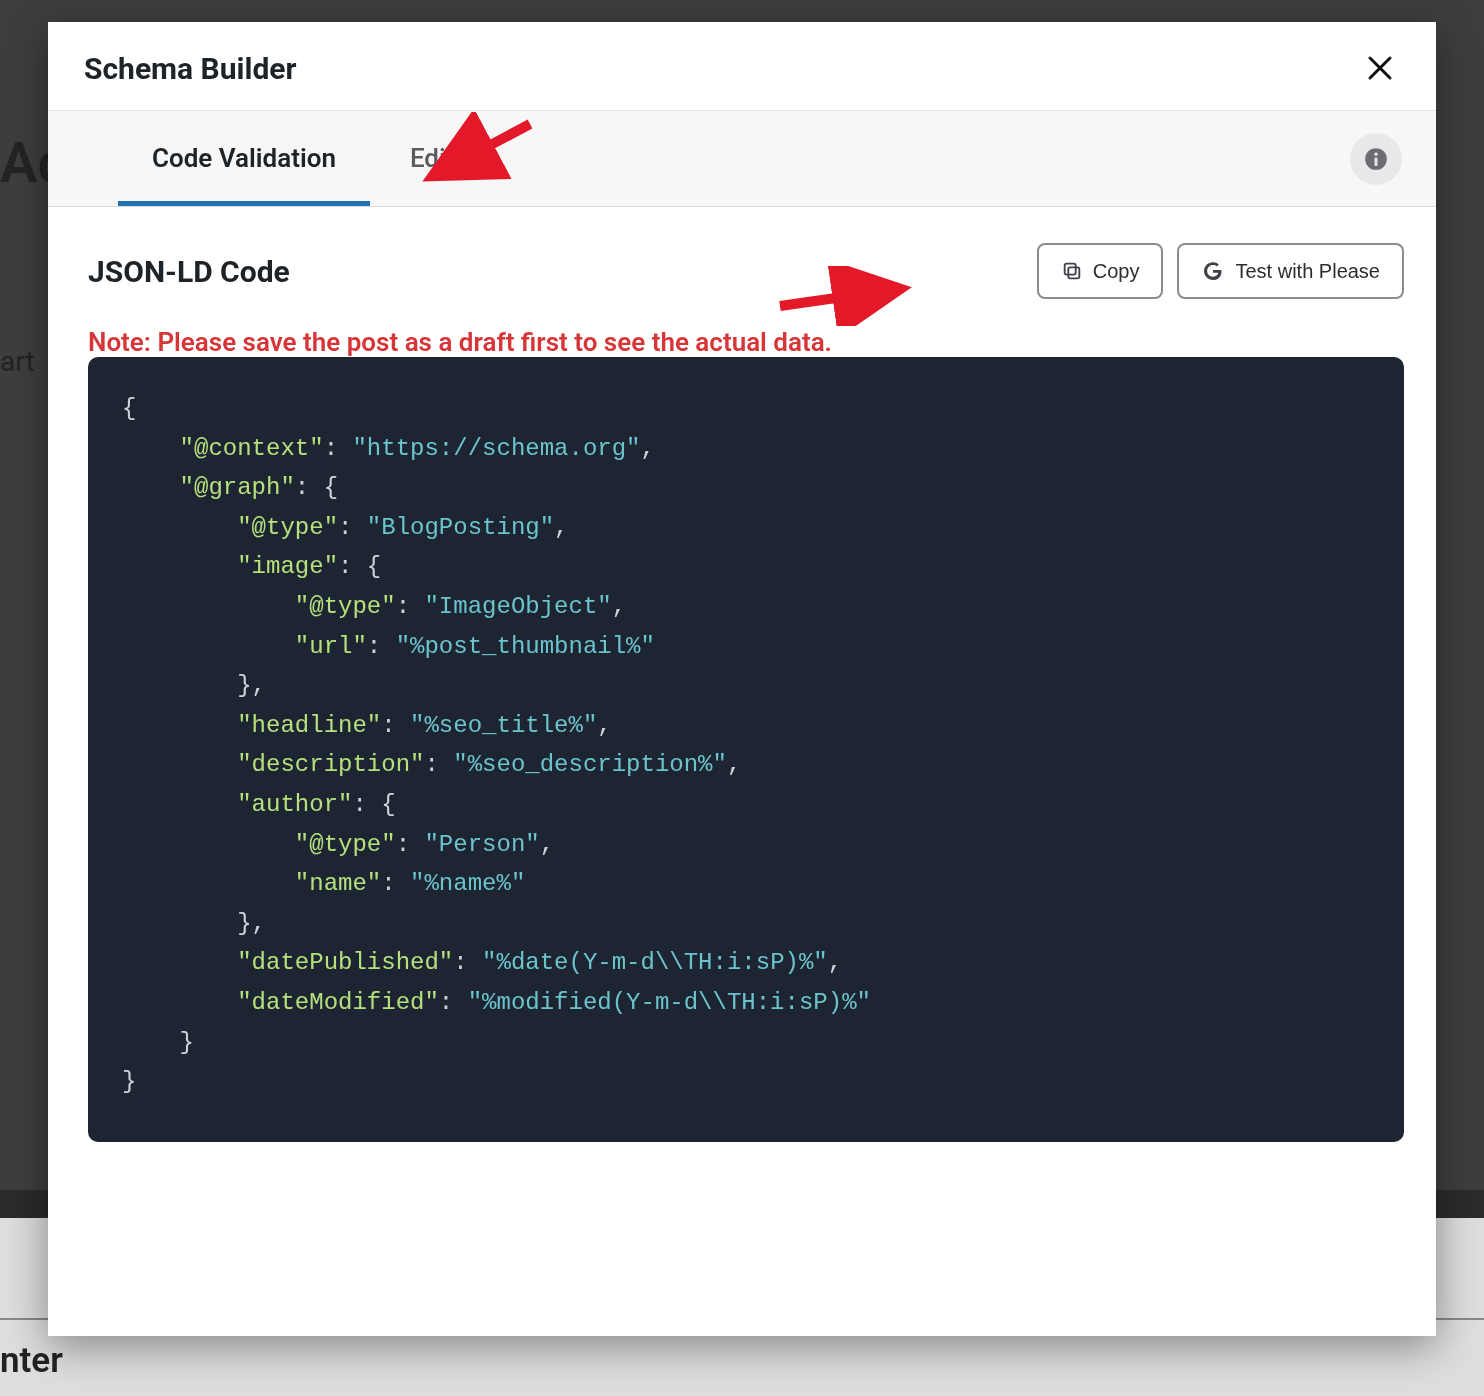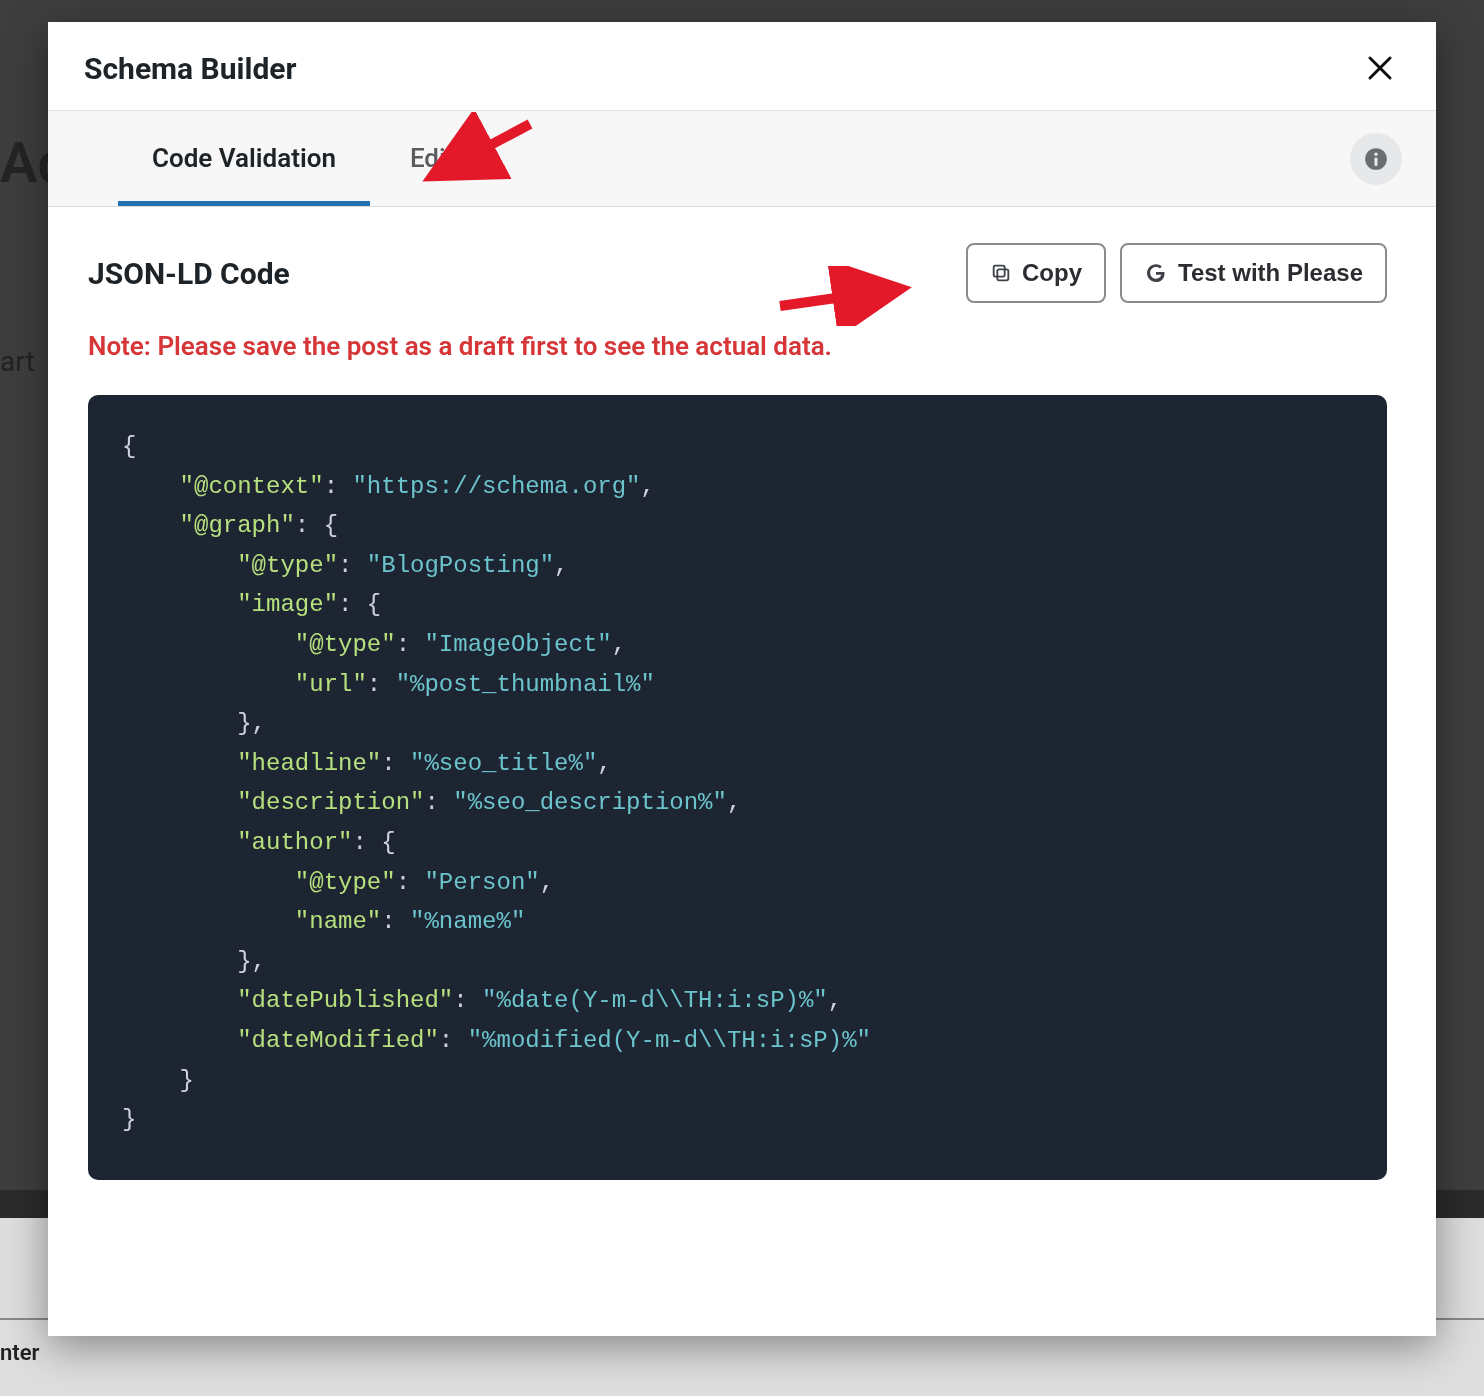--- a/index.html
+++ b/index.html
@@ -45,21 +45,21 @@
     background: #dedede;
   }
   .bg-bottom-line {
     position: absolute;
     left: 0; right: 0; top: 1318px; height: 2px;
     background: #888;
   }
   .bg-bottom-txt {
     position: absolute;
     left: 0; top: 1340px;
-    font-size: 22px;
+    font-size: 35px;
     color: #222;
     font-weight: 600;
   }
 
   
   .modal {
     position: absolute;
     top: 22px;
     left: 48px;
     right: 48px;
@@ -120,21 +120,21 @@
   .info-btn {
     width: 52px; height: 52px;
     border-radius: 50%;
     background: #e7e8ea;
     display: flex; align-items: center; justify-content: center;
     cursor: pointer;
     border: none;
   }
 
   .content {
-    padding: 36px 49px 50px 40px;
+    padding: 36px 32px 50px 40px;
     flex: 1;
     overflow: auto;
   }
 
   .content-head {
     display: flex;
     align-items: center;
     justify-content: space-between;
     margin-bottom: 28px;
   }
@@ -142,35 +142,34 @@
     font-size: 30px;
     font-weight: 700;
     color: #1d2327;
   }
   .btn-row { display: flex; gap: 14px; }
   .btn {
     display: inline-flex;
     align-items: center;
     gap: 10px;
     padding: 14px 22px;
-    font-size: 24px;
+    font-size: 20px;
     color: #2b2d31;
     background: #fff;
     border: 2px solid #8a8c90;
     border-radius: 8px;
     cursor: pointer;
-    font-weight: 700;
+    font-weight: 400;
   }
   .btn svg { flex-shrink: 0; }
 
   .note {
     color: #d63638;
     font-size: 26px;
     font-weight: 600;
-    margin-bottom: 34px;
   }
 
   .code-block {
     background: #1e2532;
     border-radius: 10px;
     padding: 32px 34px 40px 34px;
     font-family: "SFMono-Regular", Consolas, "Liberation Mono", Menlo, monospace;
     font-size: 24px;
     line-height: 1.65;
     white-space: pre;

